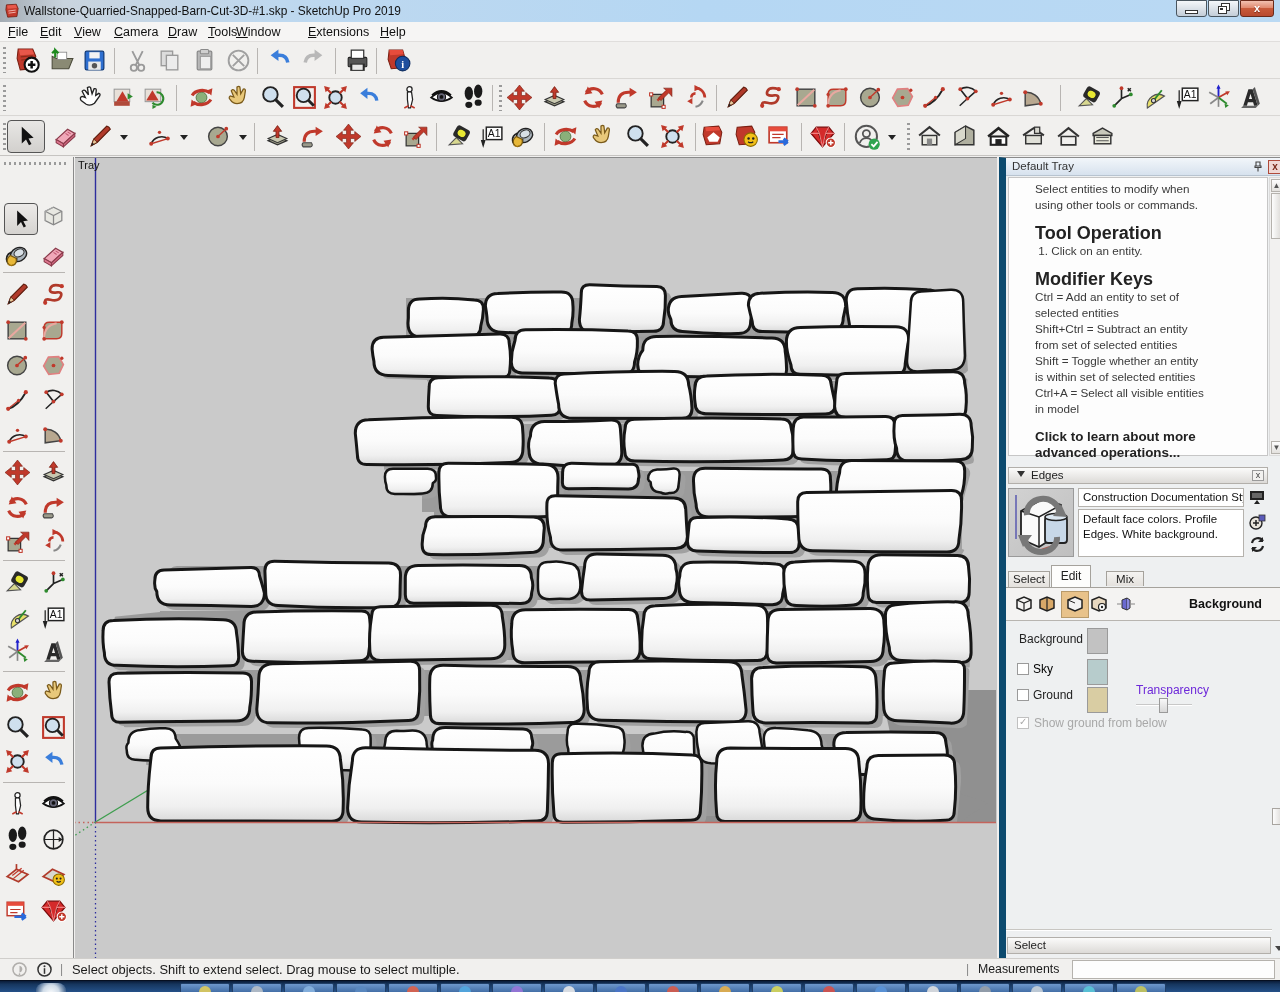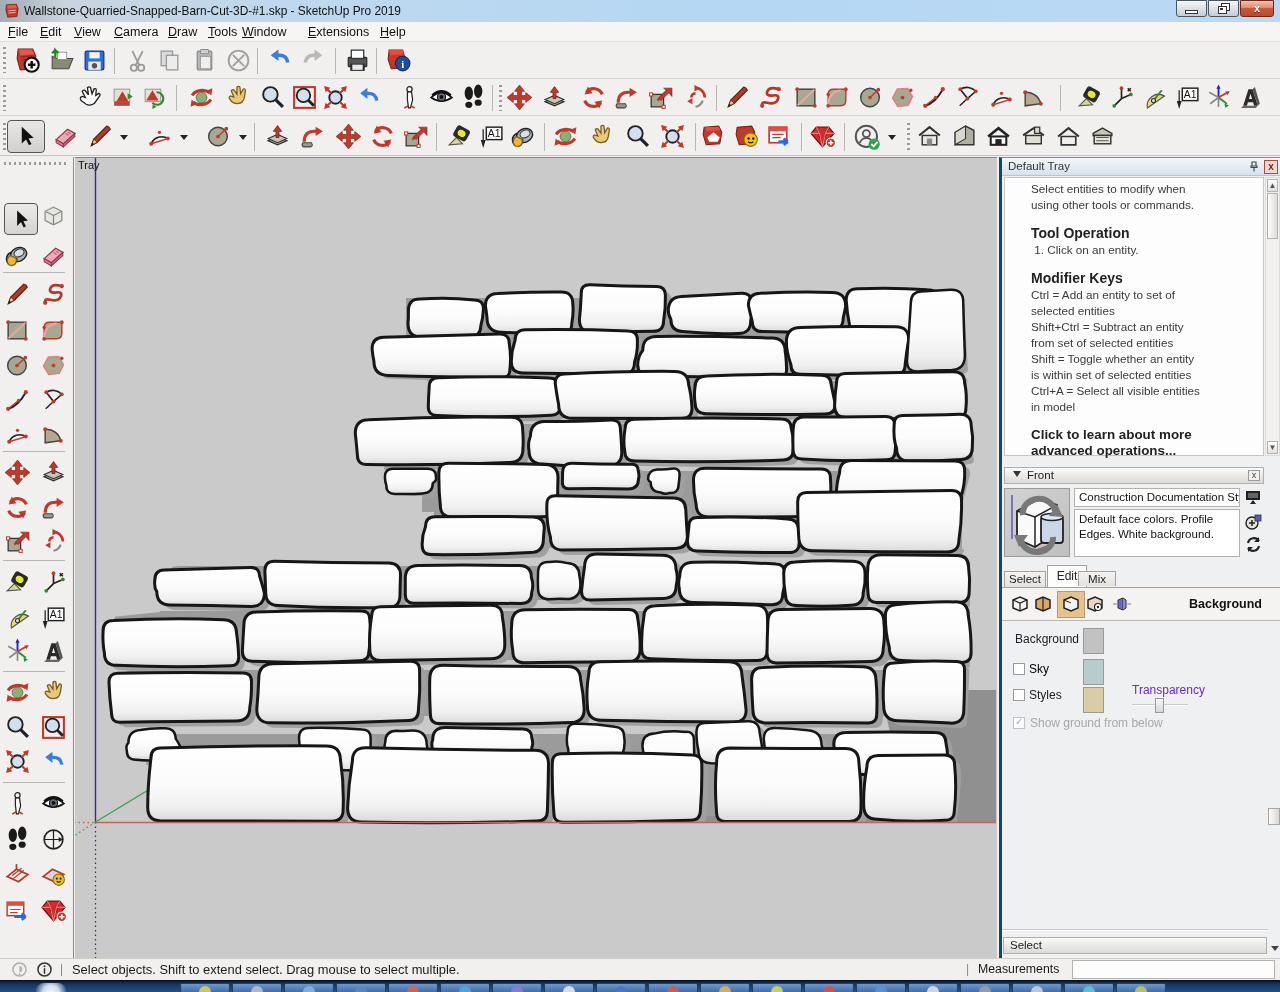--- a/index.html
+++ b/index.html
@@ -9,25 +9,25 @@
 #menubar{left:0;top:22px;width:1280px;height:20px;background:#f6f5f4;border-bottom:1px solid #e0dedc}
 #menubar span{position:absolute;top:3px;font-size:12.5px;color:#111}
 #menubar u{text-decoration:underline}
 .tbar{left:0;width:1280px;background:#f1f0ee;position:absolute}
 #tb1{top:42px;height:37px;border-bottom:1px solid #d9d7d4}
 #tb2{top:80px;height:36px;border-bottom:1px solid #d9d7d4}
 #tb3{top:117px;height:39px;border-bottom:1px solid #c6c4c1}
 #palette{left:0;top:157px;width:74px;height:801px;background:#f1f0ee;border-right:1px solid #8a8a8a}
 #canvas{left:75px;top:157px;width:922px;height:801px;background:#cacaca;border-top:1px solid #8a8a8a}
 #front{position:absolute;left:3px;top:1px;font-size:11px;color:#111}
-#tray{left:999px;top:157px;width:281px;height:801px;background:#eef0f1;border-top:1px solid #8a8a8a;border-left:3px solid #0c4a6e}
+#tray{left:999px;top:157px;width:281px;height:801px;background:#eef0f1;border-top:1px solid #8a8a8a;border-left:7px solid #0c4a6e}
 #traytitle{position:absolute;left:0;top:0;width:280px;height:18px;background:linear-gradient(180deg,#f2f6fa,#d7e2ee);border-bottom:1px solid #b8c4d0}
 #traytitle .t{position:absolute;left:6px;top:2px;font-size:11.5px;color:#333}
 #instr{position:absolute;left:2px;top:19px;width:260px;height:279px;background:#fdfdfd;border:1px solid #c6c6c6;font-size:11.7px;color:#3a3a3a;line-height:16px;padding:3px 2px 0 26px}
-#instr b{font-size:14px;color:#222}
+#instr b{font-size:18px;color:#222}
 #instr .p{margin-bottom:12px}
 #instr .big{font-size:13.4px;font-weight:bold;color:#222}
 .sbar{position:absolute;background:linear-gradient(180deg,#fbfbfa,#dcdad7);border:1px solid #b2afaa}
 .swatch{position:absolute;border:1px solid #9a9a9a}
 .cb{position:absolute;width:12px;height:12px;background:#fff;border:1px solid #9a9a9a}
 #statusbar{left:0;top:958px;width:1280px;height:22px;background:#f1f0ee;border-top:1px solid #d0cecb}
 #taskbar{left:0;top:980px;width:1280px;height:12px;background:linear-gradient(180deg,#0a1c38 0,#16365e 30%,#245088 100%);border-top:1px solid #060f20}
 .tbtn{position:absolute;top:2px;height:10px;border-radius:2px 2px 0 0;background:linear-gradient(180deg,#6e98cc,#3d69a2);border:1px solid #203e66;border-bottom:none}
 .tab{position:absolute;font-size:11.5px;color:#222;background:linear-gradient(180deg,#f4f3f1,#e4e1dd);border:1px solid #a5a29c;border-bottom:none;text-align:center}
 </style></head><body>
@@ -50,21 +50,21 @@
 <div style="position:absolute;left:64px;width:34px;height:17px;background:linear-gradient(180deg,#f2c0b0 0,#e08a70 45%,#c85a3a 50%,#b84a30);border:1px solid #6a2a1a;border-radius:0 0 3px 3px;color:#fff;font-weight:bold;font-size:11px;text-align:center;line-height:15px;text-shadow:0 1px 1px #7a2a1a">x</div>
 </div>
   </div>
 <div class="abs" id="menubar">
     <span style="left:8px"><u>F</u>ile</span>
     <span style="left:40px"><u>E</u>dit</span>
     <span style="left:74px"><u>V</u>iew</span>
     <span style="left:114px"><u>C</u>amera</span>
     <span style="left:168px"><u>D</u>raw</span>
     <span style="left:208px"><u>T</u>ools</span>
-    <span style="left:242px"><u>W</u>indow</span>
+    <span style="left:236px"><u>W</u>indow</span>
     <span style="left:308px"><u>E</u>xtensions</span>
     <span style="left:380px"><u>H</u>elp</span>
   </div>
 <div class="tbar" id="tb1">
     <div style="position:absolute;left:3px;top:5px;width:3px;height:26px;background-image:repeating-linear-gradient(180deg,#9a9a9a 0,#9a9a9a 2px,transparent 2px,transparent 5px)"></div>
     <svg class="ic" style="left:14px;top:5px;width:27px;height:27px" viewBox="0 0 26 26">
       <path d="M4 2 L18 2 L21 9 L18.5 21 L6 22 L3 11 Z" fill="#c0392b" stroke="#7a1f12" stroke-width="1"></path>
       <path d="M4.5 2.5 L17.5 2.5 L19.5 7 L6 8 Z" fill="#e8574a"></path>
       <path d="M6.5 9.5 L18 8.5 M7 12.5 L18.5 11.5" stroke="#8a2a1a" stroke-width="1"></path>
       <circle cx="17" cy="17" r="6.8" fill="#fff" stroke="#111" stroke-width="2"></circle>
@@ -894,21 +894,21 @@
       <div style="position:absolute;left:262px;top:2px;width:14px;height:14px;background:#f0d8d4;border:1px solid #b04a3a;color:#7a2a1a;font-size:10px;font-weight:bold;text-align:center;line-height:12px">x</div>
     </div>
     <div id="instr"><div class="p">Select entities to modify when<br>using other tools or commands.</div><div class="p"><b>Tool Operation</b><br>&nbsp;1. Click on an entity.</div><div class="p"><b>Modifier Keys</b><br>Ctrl = Add an entity to set of<br>selected entities<br>Shift+Ctrl = Subtract an entity<br>from set of selected entities<br>Shift = Toggle whether an entity<br>is within set of selected entities<br>Ctrl+A = Select all visible entities<br>in model</div><span class="big">Click to learn about more<br>advanced operations...</span></div>
     <div style="position:absolute;left:263px;top:19px;width:15px;height:279px;background:#f2f1f0;border:1px solid #dcdcdc">
       <div style="position:absolute;left:1px;top:1px;width:11px;height:13px;background:linear-gradient(180deg,#fdfdfd,#e3e1de);border:1px solid #b5b2ad;font-size:8px;color:#555;text-align:center;line-height:12px">▲</div>
       <div style="position:absolute;left:1px;bottom:1px;width:11px;height:13px;background:linear-gradient(180deg,#fdfdfd,#e3e1de);border:1px solid #b5b2ad;font-size:8px;color:#555;text-align:center;line-height:12px">▼</div>
       <div style="position:absolute;left:1px;top:15px;width:11px;height:46px;background:linear-gradient(90deg,#fdfdfd,#dddbd8);border:1px solid #b5b2ad"></div>
     </div>
     <div class="sbar" style="left:2px;top:309px;width:260px;height:17px">
       <div style="position:absolute;left:8px;top:3px;width:0;height:0;border-left:4px solid transparent;border-right:4px solid transparent;border-top:6px solid #333"></div>
-      <div style="position:absolute;left:22px;top:1px;font-size:11.5px;color:#222">Front</div>
+      <div style="position:absolute;left:22px;top:1px;font-size:11.5px;color:#222">Edges</div>
       <div style="position:absolute;right:3px;top:2px;width:12px;height:11px;background:#f2f1ef;border:1px solid #9a9a9a;font-size:9px;color:#444;text-align:center;line-height:9px">x</div>
     </div>
     <div style="position:absolute;left:2px;top:330px;width:66px;height:69px;background:linear-gradient(135deg,#d2d2d2,#bfbfbf);border:1px solid #9a9a9a">
 <svg style="position:absolute;left:0;top:0;width:66px;height:69px" viewBox="0 0 66 69">
 <line x1="7" y1="6" x2="7" y2="50" stroke="#5a5ab0" stroke-width="1.5"></line>
 <path d="M12 22 L34 10 L52 16 L52 44 L30 58 L12 50 Z" fill="#fafafa" stroke="#222" stroke-width="1.8"></path>
 <path d="M12 22 L30 28 L52 16" fill="none" stroke="#222" stroke-width="1.5"></path>
 <path d="M30 28 L30 58" stroke="#222" stroke-width="1.5"></path>
 <path d="M28 62 L46 56" stroke="#b05a50" stroke-width="1.5"></path>
 <rect x="36" y="28" width="22" height="26" rx="3" fill="#c8d8e8" stroke="#222" stroke-width="1.8"></rect>
@@ -932,21 +932,21 @@
       <rect x="11" y="2" width="6" height="6" fill="#5a5ab8" stroke="#333" stroke-width="0.8"></rect>
     </svg>
     <svg class="ic" style="left:243px;top:378px;width:17px;height:17px" viewBox="0 0 17 17">
       <path d="M3 7 A6 6 0 0 1 14 5" fill="none" stroke="#222" stroke-width="2.2"></path>
       <path d="M14 1 v5 h-5 z" fill="#222"></path>
       <path d="M14 10 A6 6 0 0 1 3 12" fill="none" stroke="#222" stroke-width="2.2"></path>
       <path d="M3 16 v-5 h5 z" fill="#222"></path>
     </svg>
     <div class="tab" style="left:2px;top:413px;width:42px;height:16px;line-height:15px">Select</div>
     <div class="tab" style="left:45px;top:407px;width:40px;height:22px;line-height:20px;background:#fdfdfc;font-size:12px">Edit</div>
-    <div class="tab" style="left:76px;top:413px;width:38px;height:15px;line-height:15px">Mix</div>
+    <div class="tab" style="left:100px;top:413px;width:38px;height:15px;line-height:15px">Mix</div>
     <div style="position:absolute;left:0;top:429px;width:281px;height:1px;background:#a5a29c"></div>
     <div style="position:absolute;left:0;top:430px;width:281px;height:32px;background:#f4f3f2"></div>
     <div style="position:absolute;left:55px;top:433px;width:28px;height:27px;background:#e8c28a;border:1px solid #b89a6a"></div>
     <svg class="ic" style="left:9px;top:437px;width:18px;height:18px" viewBox="0 0 18 18">
       <path d="M2 5 L9 2 L16 5 L16 13 L9 16 L2 13 Z" fill="none" stroke="#222" stroke-width="1.5"></path>
       <path d="M2 5 L9 8 L16 5 M9 8 L9 16" stroke="#222" stroke-width="1.2" fill="none"></path>
     </svg>
     <svg class="ic" style="left:32px;top:437px;width:18px;height:18px" viewBox="0 0 18 18">
       <path d="M2 5 L9 2 L16 5 L16 13 L9 16 L2 13 Z" fill="#d8a868" stroke="#222" stroke-width="1.5"></path>
       <path d="M9 2 L9 16" stroke="#222" stroke-width="1.2"></path>
@@ -966,21 +966,21 @@
       <path d="M11 3 L14 5 L14 13 L11 15" fill="#8a8ae0" stroke="#333" stroke-width="1"></path>
     </svg>
     <div style="position:absolute;right:18px;top:439px;font-size:12.5px;font-weight:bold;color:#111">Background</div>
     <div style="position:absolute;left:0;top:462px;width:281px;height:1px;background:#b8b5b0"></div>
     <div style="position:absolute;left:13px;top:474px;font-size:12px;color:#222">Background</div>
     <div class="swatch" style="left:81px;top:470px;width:21px;height:26px;background:#c2c2c2"></div>
     <div class="cb" style="left:11px;top:505px"></div>
     <div style="position:absolute;left:27px;top:504px;font-size:12px;color:#000000">Sky</div>
     <div class="swatch" style="left:81px;top:501px;width:21px;height:26px;background:#b7cccc"></div>
     <div class="cb" style="left:11px;top:531px"></div>
-    <div style="position:absolute;left:27px;top:530px;font-size:12px;color:#222">Styles</div>
+    <div style="position:absolute;left:27px;top:530px;font-size:12px;color:#222">Ground</div>
     <div class="swatch" style="left:81px;top:529px;width:21px;height:26px;background:#d9cda3"></div>
     <div style="position:absolute;left:130px;top:525px;font-size:12px;color:#6d28d9">Transparency</div>
     <div style="position:absolute;left:130px;top:546px;width:56px;height:2px;background:#c8c8c8;border-bottom:1px solid #fff"></div>
     <div style="position:absolute;left:153px;top:540px;width:9px;height:15px;background:linear-gradient(180deg,#f8f8f8,#d8d8d8);border:1px solid #9a9a9a"></div>
     <div class="cb" style="left:11px;top:559px;border-color:#c0c0c0">
       <div style="position:absolute;left:1px;top:-2px;color:#aaa;font-size:10px">✓</div>
     </div>
     <div style="position:absolute;left:28px;top:558px;font-size:12px;color:#a8a8a8">Show ground from below</div>
     <div style="position:absolute;left:0;top:771px;width:266px;height:2px;border-top:1px solid #c8c6c2;border-bottom:1px solid #fff"></div>
     <div class="sbar" style="left:1px;top:779px;width:264px;height:17px">

